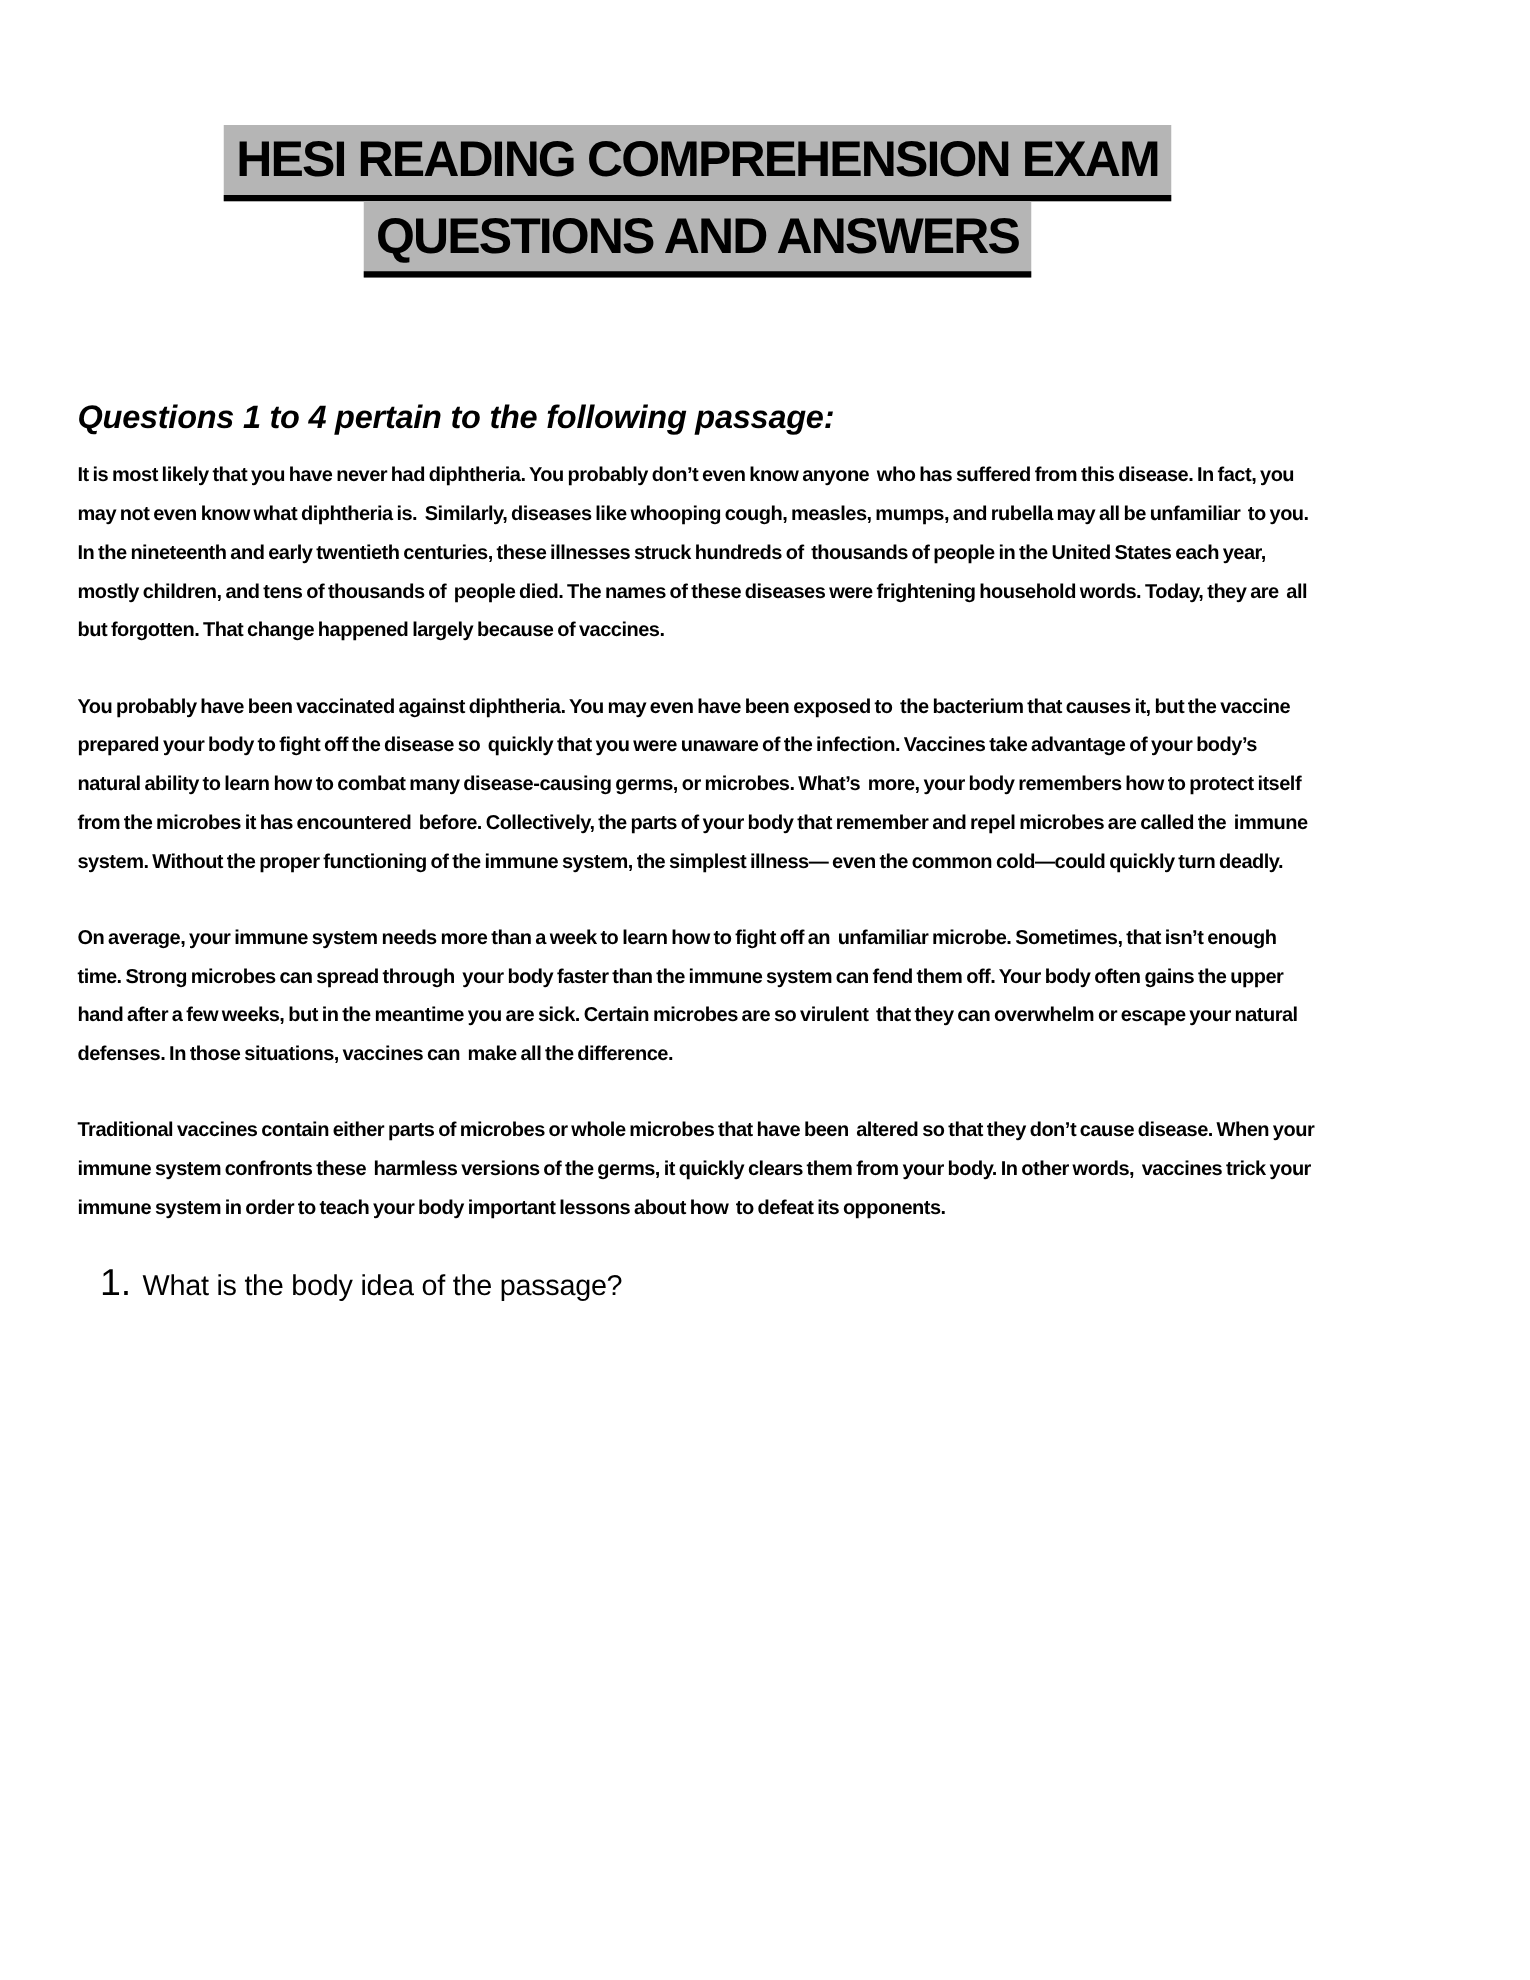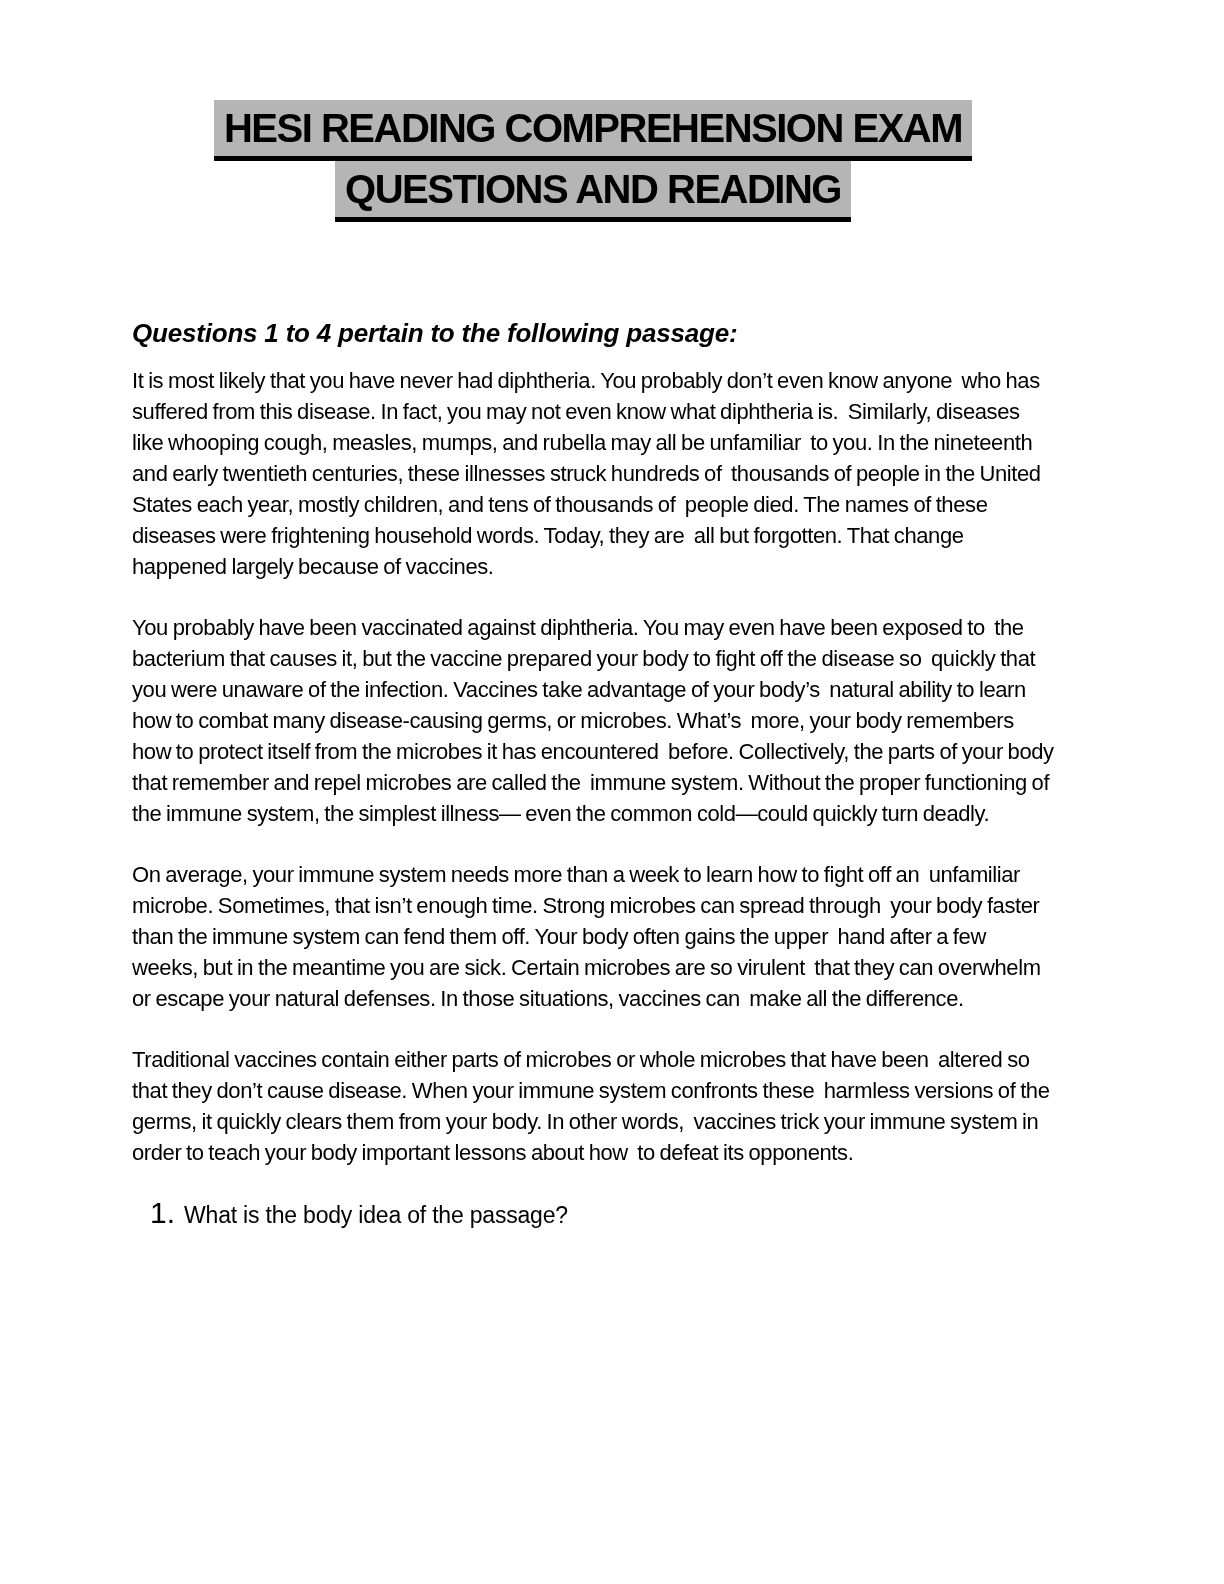--- a/index.html
+++ b/index.html
@@ -13,22 +13,21 @@
     height: 1584px;
     margin: 0 auto;
     background: #ffffff;
     color: #000000;
     box-sizing: border-box;
     overflow: hidden;
     font-family: "Liberation Sans", "DejaVu Sans", sans-serif;
   }
   .content {
     box-sizing: border-box;
-    padding: 0 170px 0 92px;
-    margin-left: 40px;
+    padding: 0 170px 0 62px;
   }
   .doc-title {
     margin: 100px 0 0 0;
     text-align: center;
     font-size: 40px;
     line-height: 1.32;
     font-weight: bold;
     letter-spacing: -1.5px;
   }
   .title-line {
@@ -39,22 +38,22 @@
   }
   .intro {
     margin: 96px 0 0 0;
     font-size: 26px;
     font-weight: bold;
     font-style: italic;
     letter-spacing: -0.2px;
   }
   .passage p {
     margin: 30px 0 0 0;
-    font-size: 22px;
-    font-weight: normal;
+    font-size: 16px;
+    font-weight: bold;
     line-height: 31px;
     letter-spacing: -0.4px;
     word-spacing: -1px;
     white-space: pre-wrap;
   }
   .passage p.first {
     margin-top: 16px;
   }
   .question {
     display: flex;
@@ -75,21 +74,21 @@
 </style>
 </head>
 <body>
 
 <div class="page">
   <div class="content">
 
     <h1 class="doc-title">
       <span class="title-line">HESI READING COMPREHENSION EXAM</span>
       <br>
-      <span class="title-line">QUESTIONS AND READING</span>
+      <span class="title-line">QUESTIONS AND ANSWERS</span>
     </h1>
 
     <div class="intro">Questions 1 to 4 pertain to the following passage:</div>
 
     <div class="passage">
       <p class="first">It is most likely that you have never had diphtheria. You probably don’t even know anyone  who has suffered from this disease. In fact, you may not even know what diphtheria is.  Similarly, diseases like whooping cough, measles, mumps, and rubella may all be unfamiliar  to you. In the nineteenth and early twentieth centuries, these illnesses struck hundreds of  thousands of people in the United States each year, mostly children, and tens of thousands of  people died. The names of these diseases were frightening household words. Today, they are  all but forgotten. That change happened largely because of vaccines.</p>
       <p>You probably have been vaccinated against diphtheria. You may even have been exposed to  the bacterium that causes it, but the vaccine prepared your body to fight off the disease so  quickly that you were unaware of the infection. Vaccines take advantage of your body’s  natural ability to learn how to combat many disease-causing germs, or microbes. What’s  more, your body remembers how to protect itself from the microbes it has encountered  before. Collectively, the parts of your body that remember and repel microbes are called the  immune system. Without the proper functioning of the immune system, the simplest illness— even the common cold—could quickly turn deadly.</p>
       <p>On average, your immune system needs more than a week to learn how to fight off an  unfamiliar microbe. Sometimes, that isn’t enough time. Strong microbes can spread through  your body faster than the immune system can fend them off. Your body often gains the upper  hand after a few weeks, but in the meantime you are sick. Certain microbes are so virulent  that they can overwhelm or escape your natural defenses. In those situations, vaccines can  make all the difference.</p>
       <p>Traditional vaccines contain either parts of microbes or whole microbes that have been  altered so that they don’t cause disease. When your immune system confronts these  harmless versions of the germs, it quickly clears them from your body. In other words,  vaccines trick your immune system in order to teach your body important lessons about how  to defeat its opponents.</p>
     </div>

